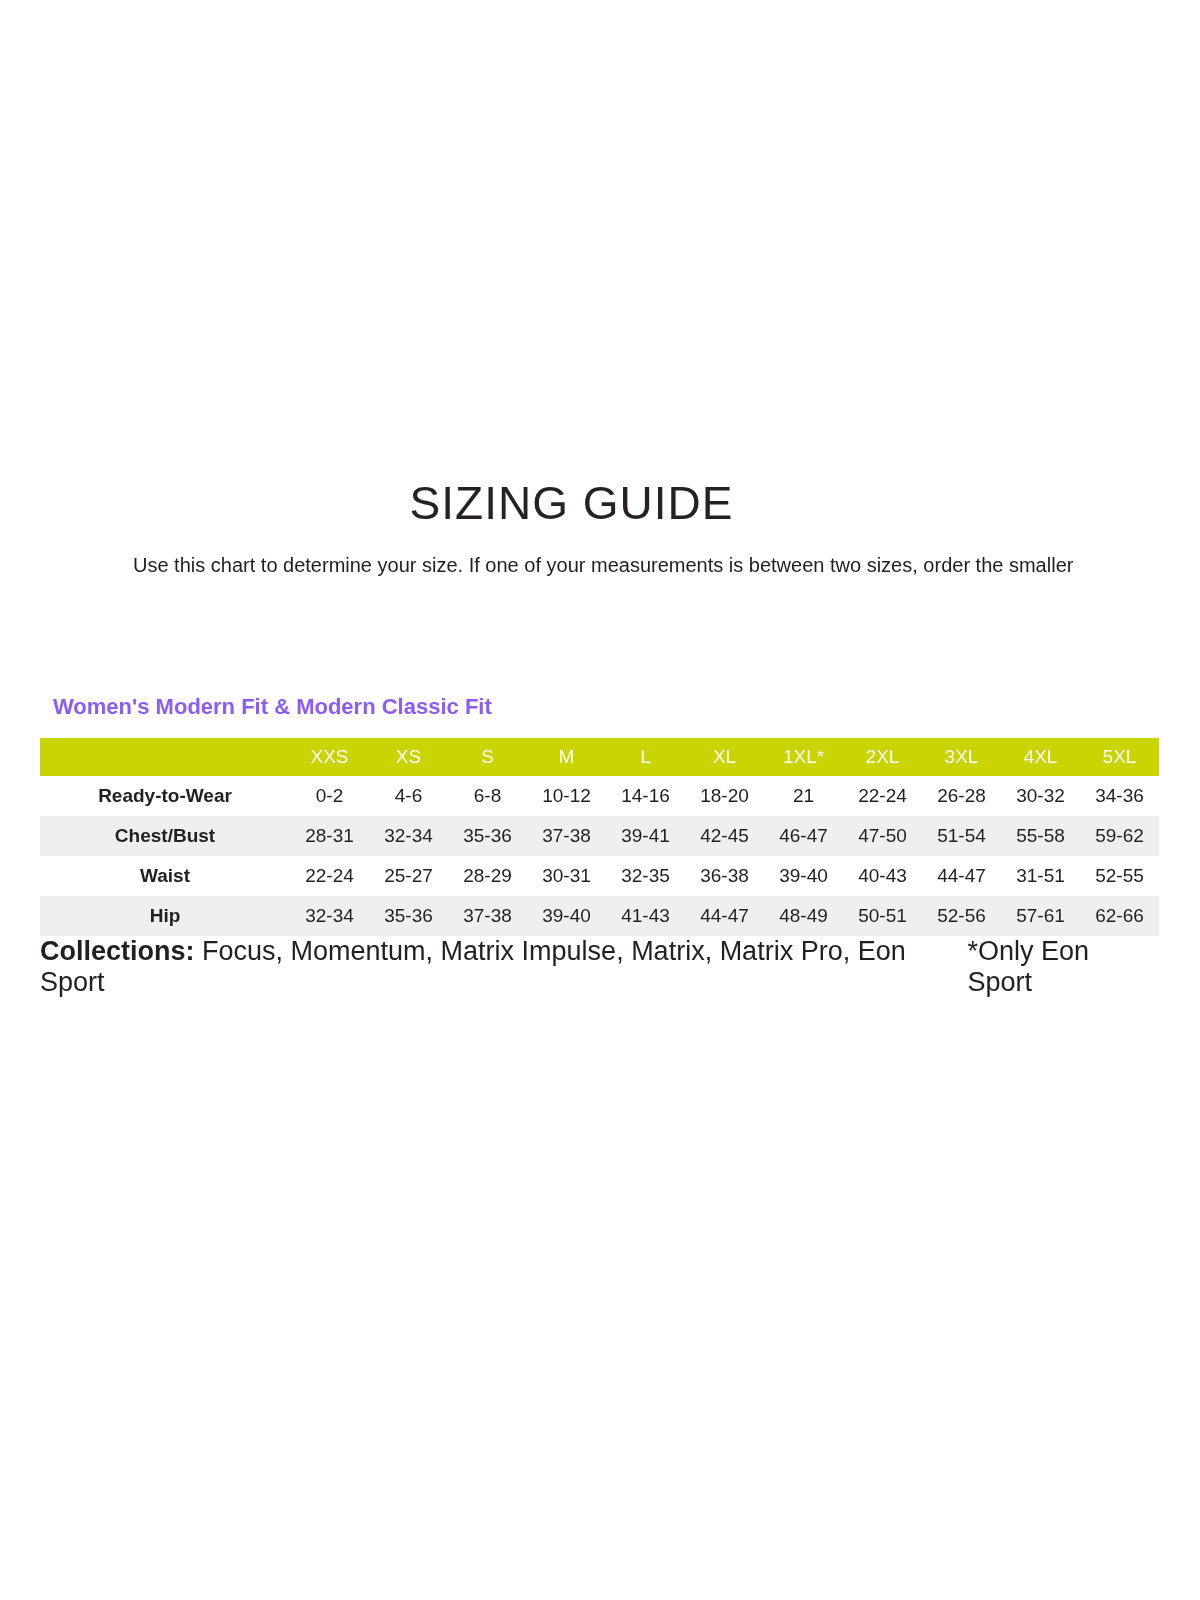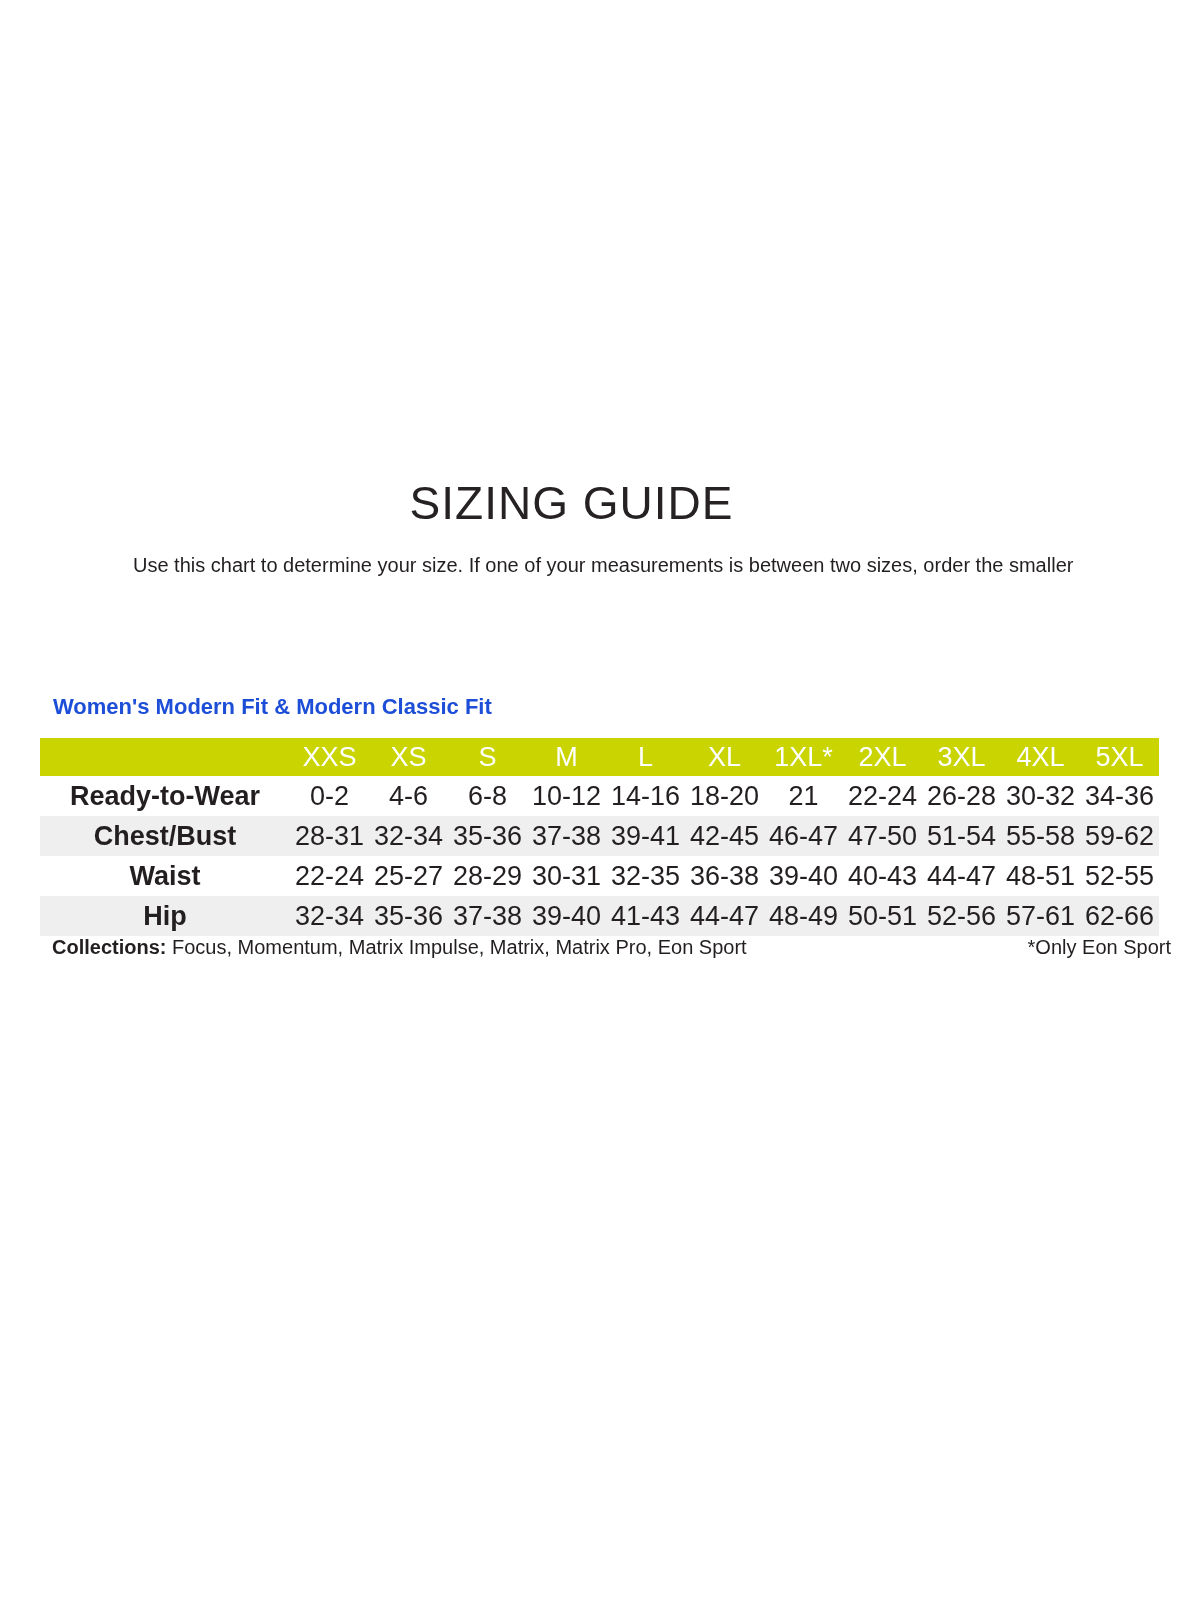--- a/index.html
+++ b/index.html
@@ -35,33 +35,33 @@
     font-size: 20px;
     line-height: 29px;
     color: #231f20;
   }
   .section-heading {
     position: absolute;
     top: 694px;
     left: 53px;
     font-size: 22px;
     font-weight: 700;
-    color: #1d4ed8;
+    color: #8b5cf6;
   }
   .size-table-wrap {
     position: absolute;
     top: 738px;
     left: 40px;
     width: 1119px;
   }
   table.size-table {
     border-collapse: collapse;
     table-layout: fixed;
     width: 1119px;
-    font-size: 27px;
+    font-size: 19px;
   }
   table.size-table col.label-col { width: 250px; }
   table.size-table thead th {
     background: var(--header-bg, #c9d400);
     color: #ffffff;
     font-weight: 400;
     height: 38px;
     text-align: center;
     padding: 0;
   }
@@ -75,25 +75,25 @@
   table.size-table tbody th {
     font-weight: 700;
   }
   table.size-table tbody tr.stripe th,
   table.size-table tbody tr.stripe td {
     background: var(--stripe-bg, #efefef);
   }
   .collections-note {
     position: absolute;
     top: 936px;
-    left: 52px;
+    left: 40px;
     width: 1119px;
     display: flex;
     justify-content: space-between;
-    font-size: 20px;
+    font-size: 27px;
     color: #231f20;
   }
   .collections-note .bold { font-weight: 700; }
 </style>
 </head>
 <body>
 
 <div class="page">
 
   <div class="page-title">SIZING GUIDE</div>
@@ -158,21 +158,21 @@
             <th>Waist</th>
             <td>22-24</td>
             <td>25-27</td>
             <td>28-29</td>
             <td>30-31</td>
             <td>32-35</td>
             <td>36-38</td>
             <td>39-40</td>
             <td>40-43</td>
             <td>44-47</td>
-            <td>48-51</td>
+            <td>31-51</td>
             <td>52-55</td>
           </tr>
           <tr class="stripe">
             <th>Hip</th>
             <td>32-34</td>
             <td>35-36</td>
             <td>37-38</td>
             <td>39-40</td>
             <td>41-43</td>
             <td>44-47</td>

